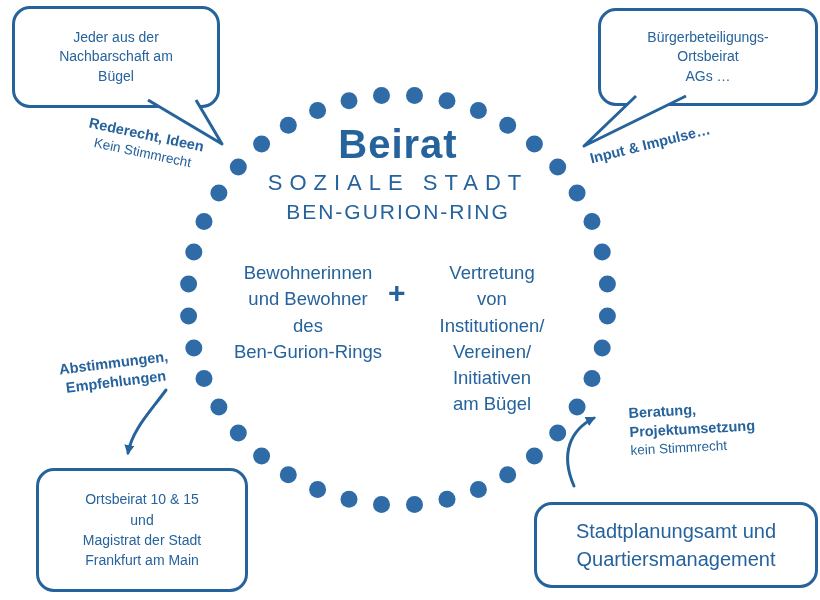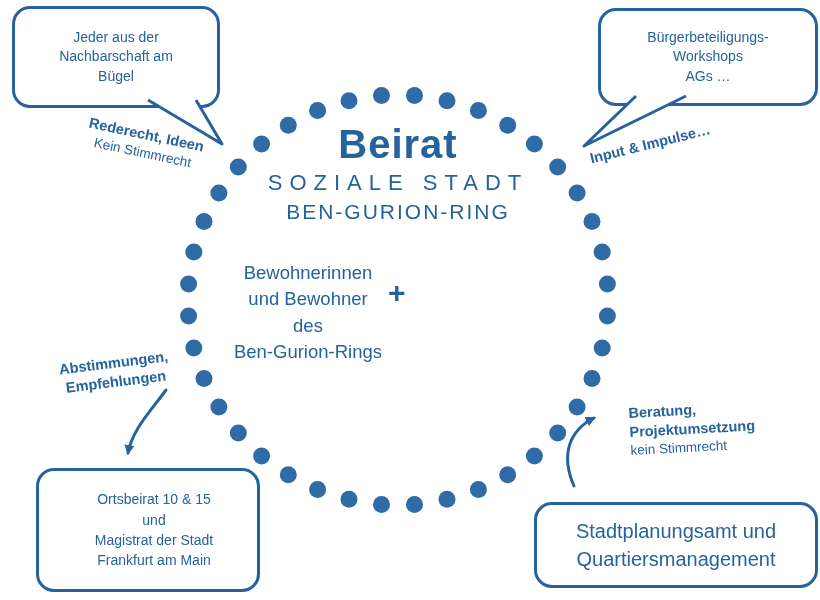--- a/index.html
+++ b/index.html
@@ -25,21 +25,21 @@
   .voting-note { left:298px; top:433px; width:200px; text-align:center; font-size:18.5px; }
 
   
   .callout {
     position:absolute; border:3px solid var(--blue); border-radius:18px;
     background:#fff; text-align:center; font-size:14px; line-height:1.4;
     display:flex; align-items:center; justify-content:center; z-index:2;
   }
   .co-top-left     { left:12px;  top:6px;   width:202px; height:96px; }
   .co-top-right    { left:598px; top:8px;   width:214px; height:92px; }
-  .co-bottom-left  { left:36px;  top:468px; width:206px; height:118px; line-height:1.45;padding-left:12px; }
+  .co-bottom-left  { left:36px;  top:468px; width:206px; height:118px; line-height:1.45; }
   .co-bottom-right { left:534px; top:490px; width:278px; height:80px;  font-size:20px;margin-top:12px; }
 
   
   .note { position:absolute; font-weight:bold; font-size:14.5px; line-height:1.32; z-index:3; }
   .note .light { font-weight:normal; font-size:13.5px; }
   .note-top-left  { left:74px;  top:110px; width:152px; text-align:center;
                     transform:rotate(12deg);  transform-origin:left top; }
   .note-top-right { left:588px; top:150px; width:150px; text-align:left;
                     transform:rotate(-14deg); transform-origin:left top; }
   .note-left      { left:46px;  top:362px; width:134px; text-align:center;
@@ -63,26 +63,32 @@
     <div class="ring-title">Beirat</div>
     <div class="ring-sub1">SOZIALE STADT</div>
     <div class="ring-sub2">BEN-GURION-RING</div>
   </div>
 
   <div class="abs group-text left-group pre">Bewohnerinnen
 und Bewohner
 des
 Ben-Gurion-Rings</div>
   <div class="abs plus-sign">+</div>
+  <div class="abs group-text right-group pre">Vertretung
+von
+Institutionen/
+Vereinen/
+Initiativen
+am Bügel</div>
 
   <div class="callout co-top-left pre">Jeder aus der
 Nachbarschaft am
 Bügel</div>
   <div class="callout co-top-right pre">Bürgerbeteiligungs-
-Workshops
+Ortsbeirat
 AGs …</div>
   <div class="callout co-bottom-left pre">Ortsbeirat 10 &amp; 15
 und
 Magistrat der Stadt
 Frankfurt am Main</div>
   <div class="callout co-bottom-right pre">Stadtplanungsamt und
 Quartiersmanagement</div>
 
   <div class="note note-top-left">
     <div class="pre">Rederecht, Ideen</div>

